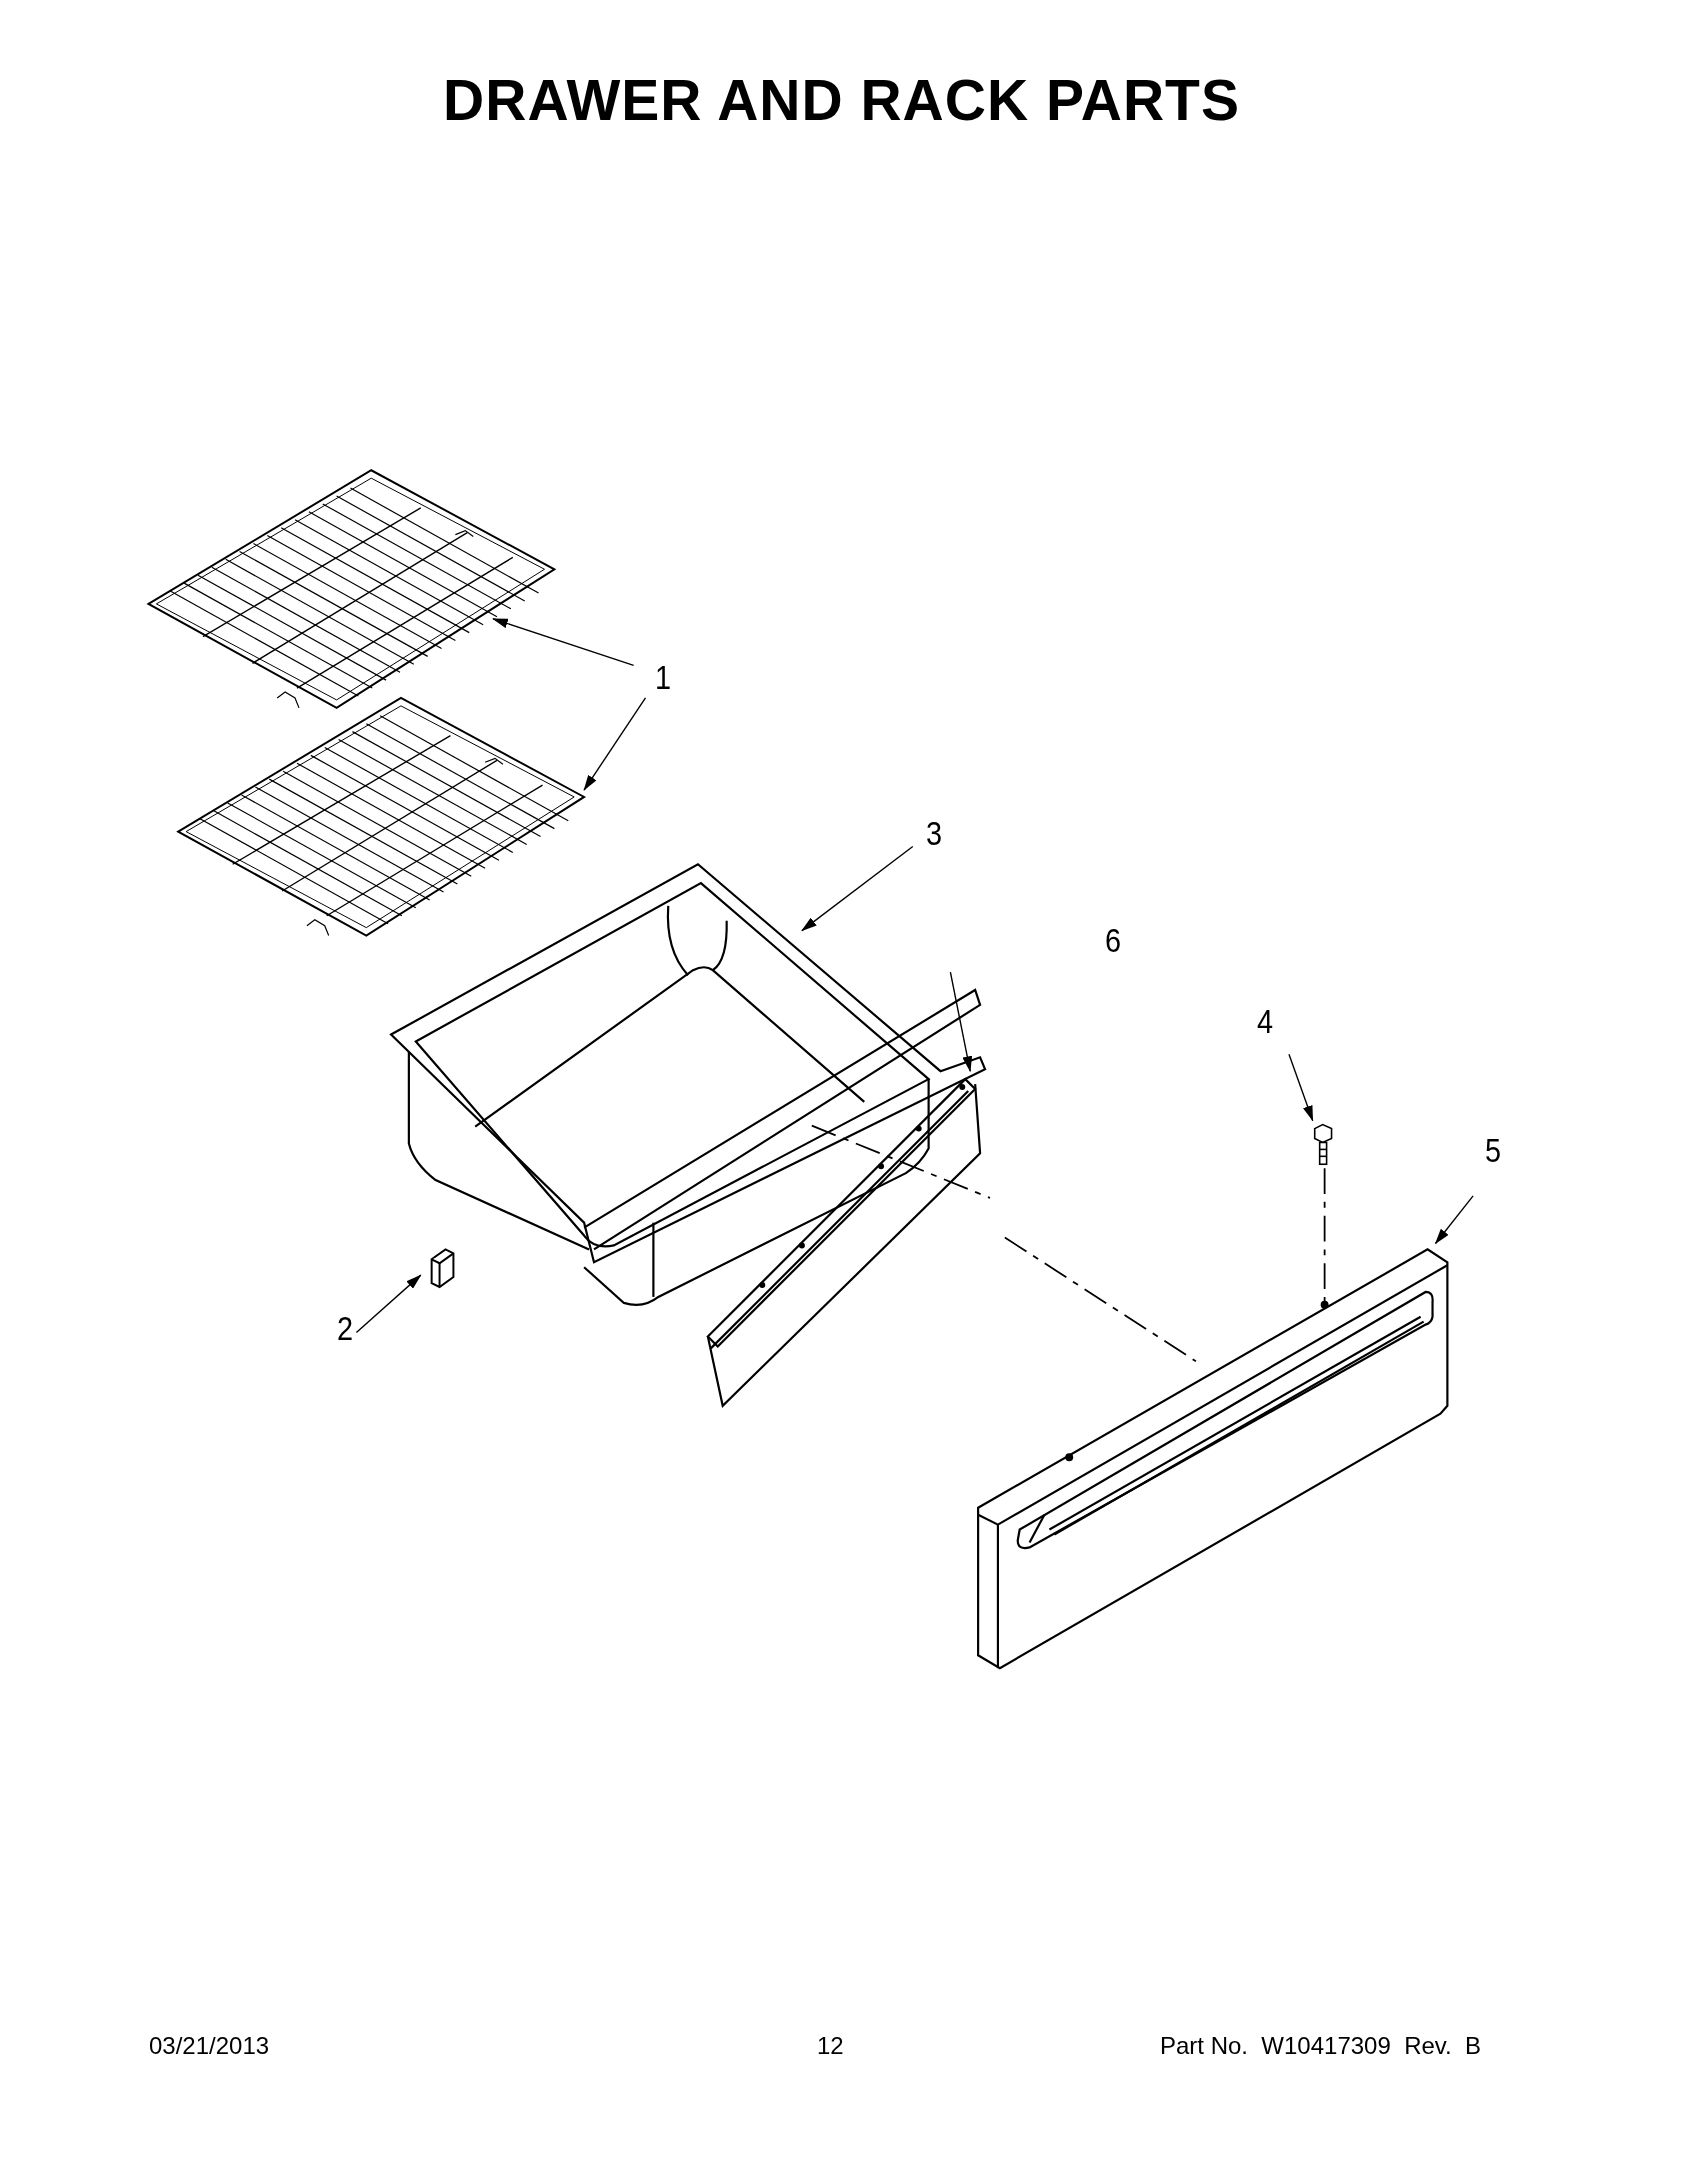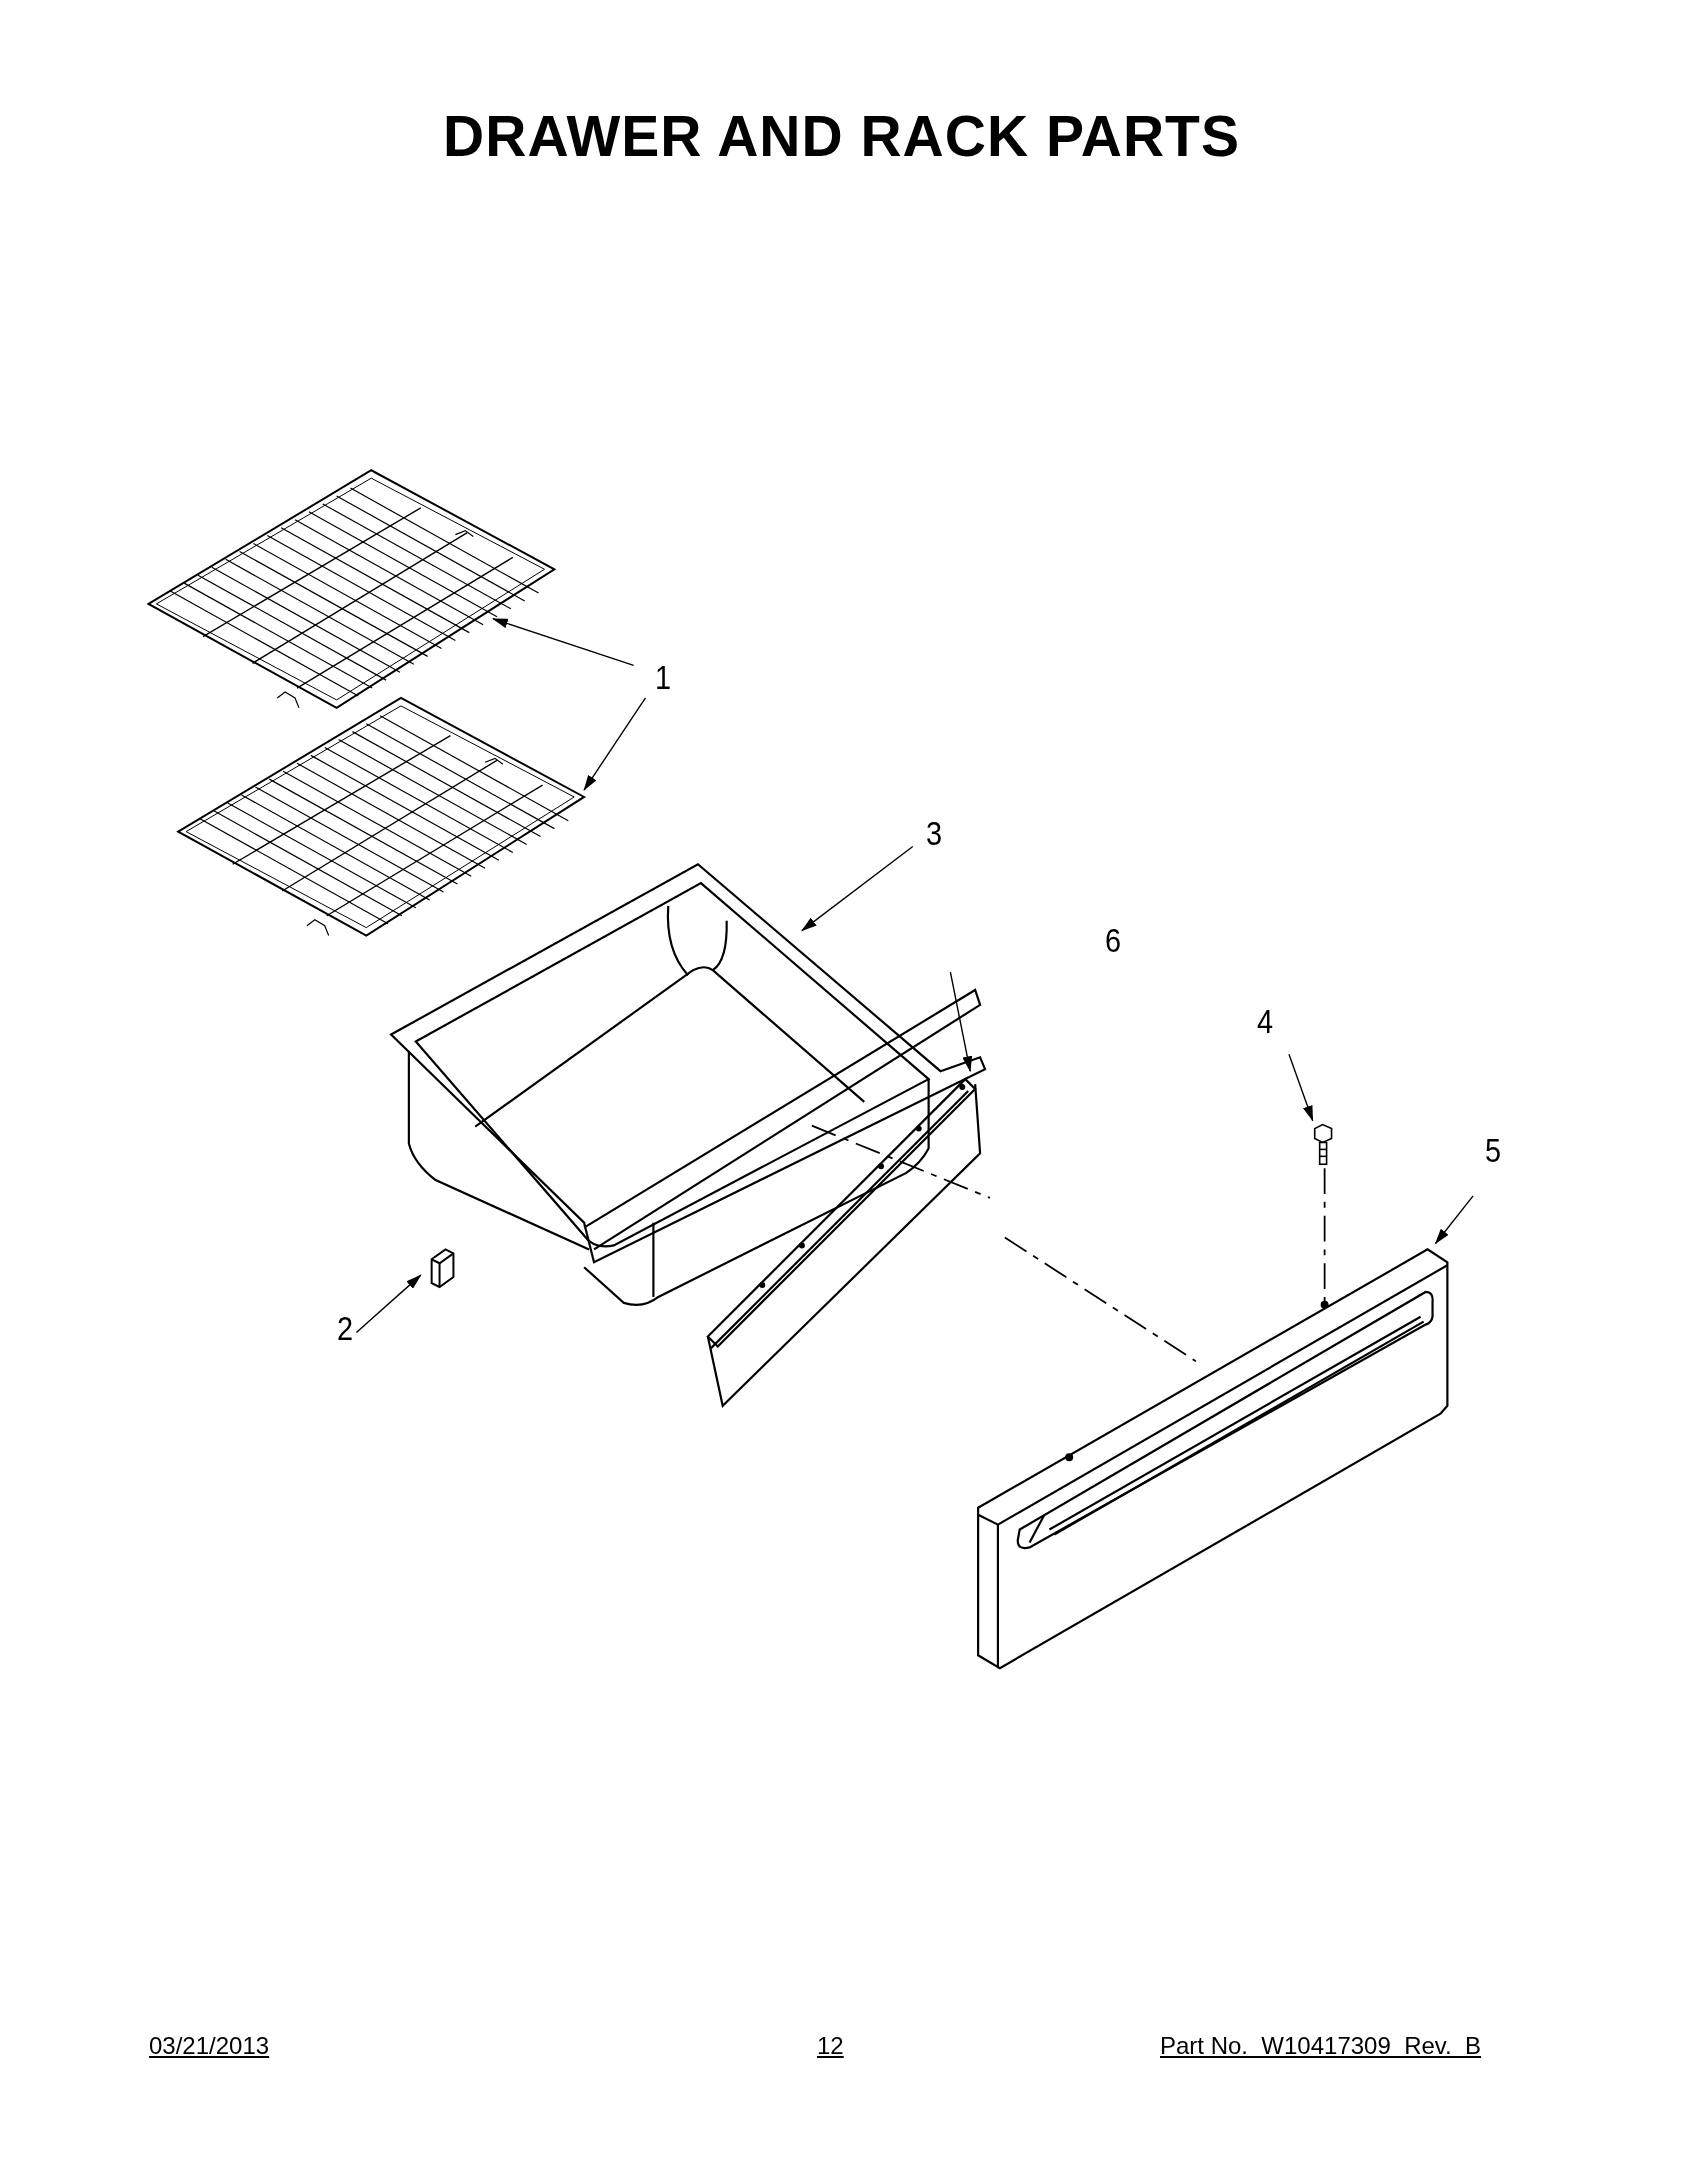--- a/index.html
+++ b/index.html
@@ -1,25 +1,25 @@
 <!DOCTYPE html>
 <html><head>
 <meta charset="utf-8">
 <style>
   html, body { margin: 0; padding: 0; background: #ffffff; }
   body { width: 1683px; height: 2179px; position: relative; overflow: hidden;
          font-family: "Liberation Sans", sans-serif; color: #000; }
   .title { position: absolute; left: 0; width: 1683px; top: 67px; text-align: center;
            font-family: "Liberation Sans", sans-serif; font-weight: bold; font-size: 57px;
-           letter-spacing: 1px; margin-top: 36px; }
+           letter-spacing: 1px; }
   svg.diagram { position: absolute; left: 0; top: 0; width: 1683px; height: 2179px; }
   .callout { position: absolute; font-family: "Liberation Sans", sans-serif;
              font-size: 34px; font-weight: normal; transform: scaleX(0.85); transform-origin: left top; }
   .footer { position: absolute; top: 2032px; font-family: "Liberation Sans", sans-serif;
-            font-size: 24px; text-decoration: underline; }
+            font-size: 24px; }
   .footer.left { left: 149px; }
   .footer.center { left: 817px; }
   .footer.right { left: 1160px; }
 </style>
 </head>
 <body>
 
 <div class="title">DRAWER AND RACK PARTS</div>
 
 <svg class="diagram" viewBox="0 0 1700 2201" xmlns="http://www.w3.org/2000/svg">

